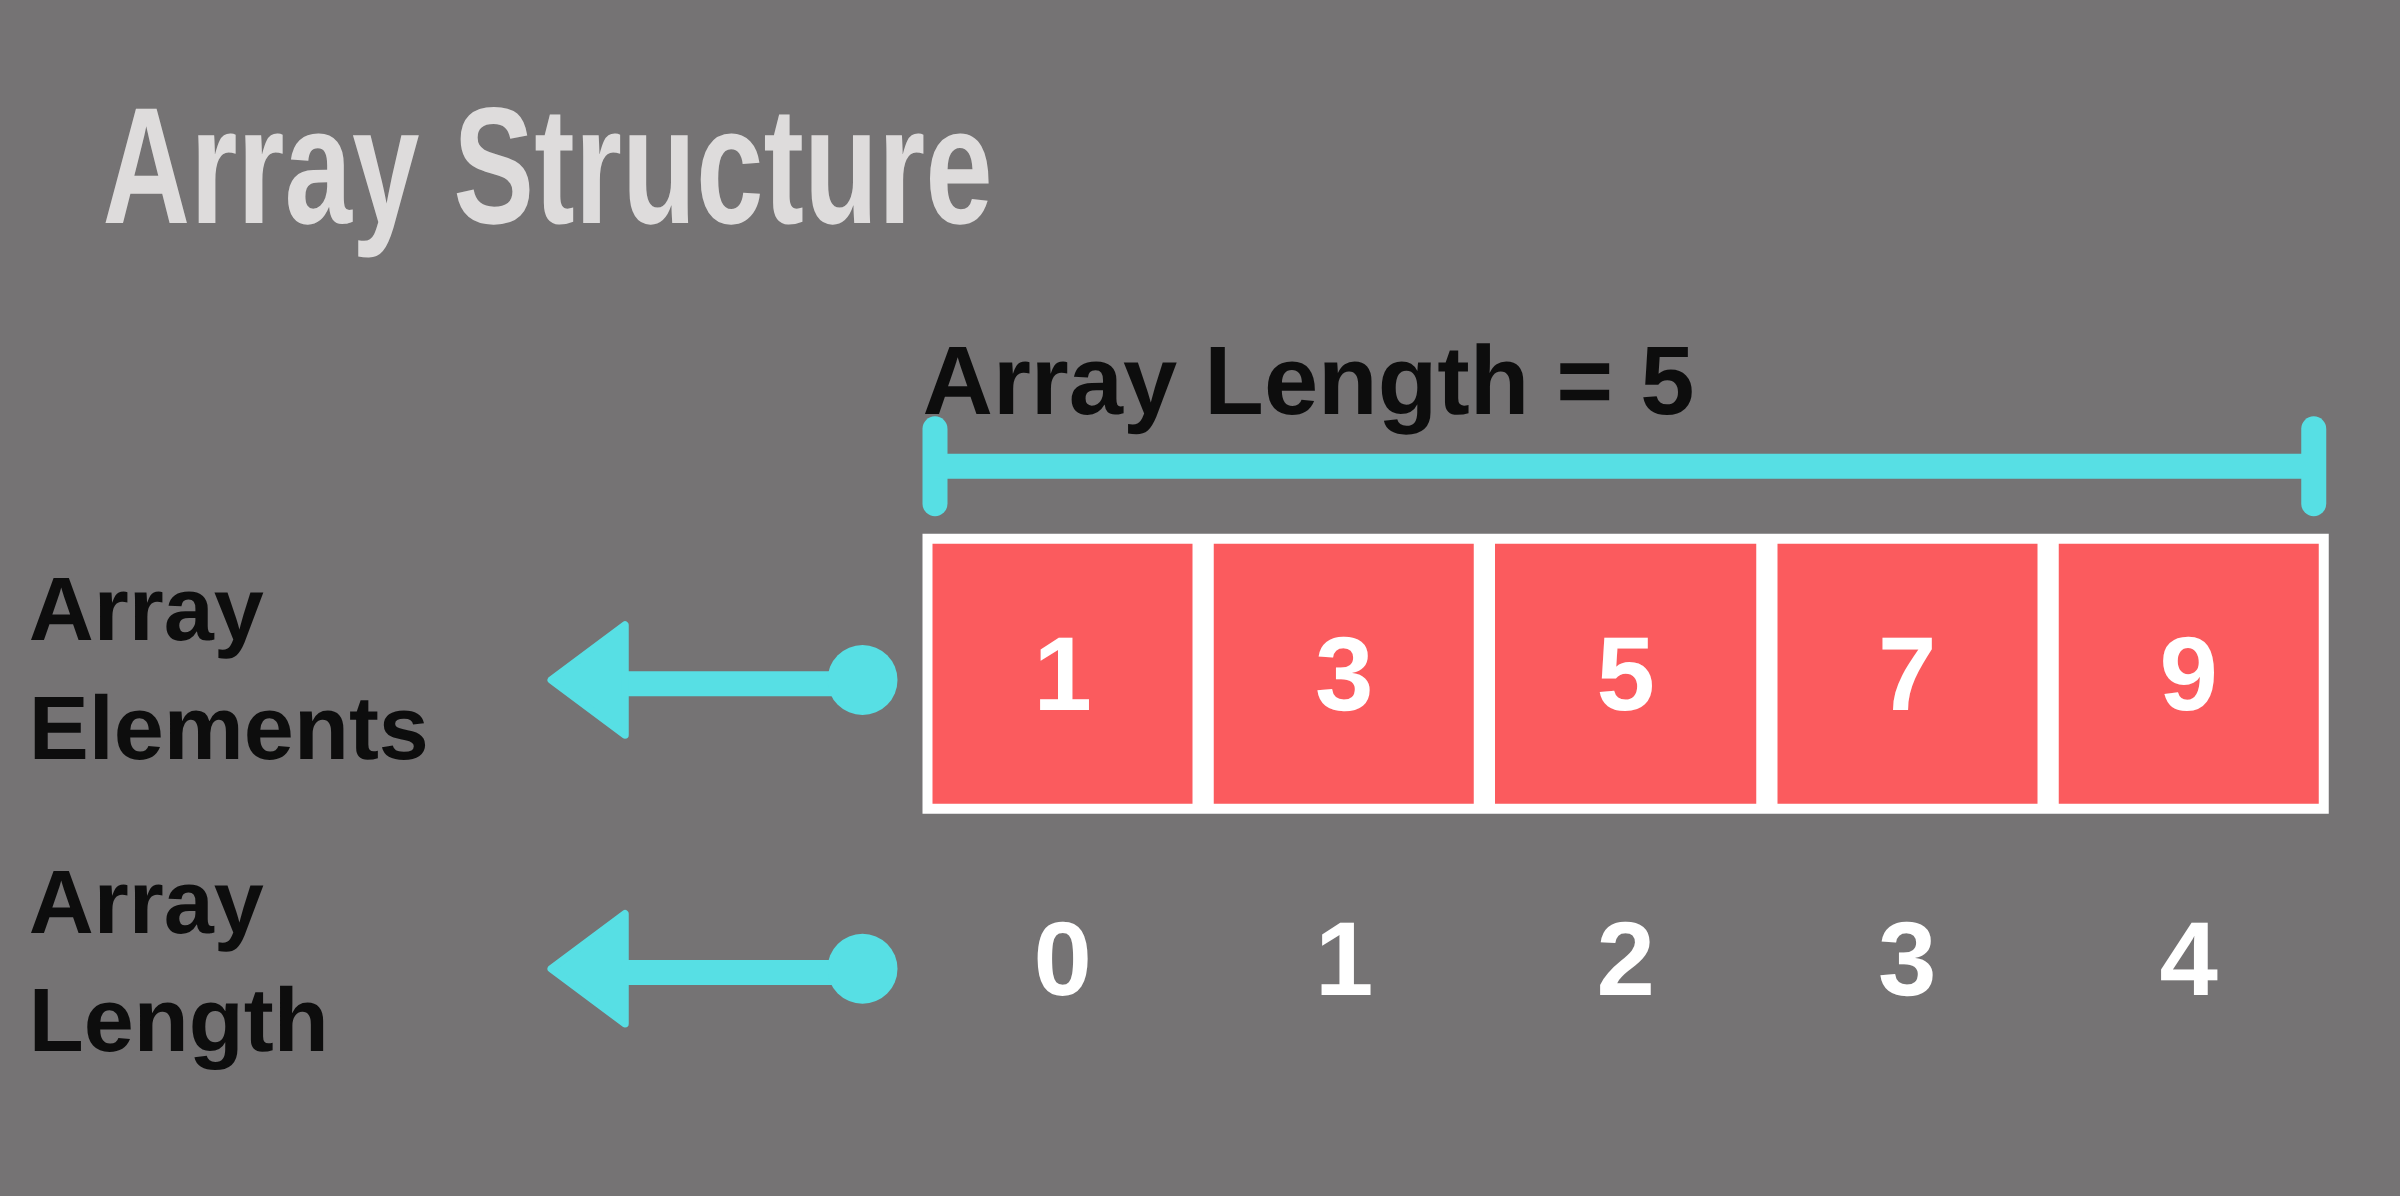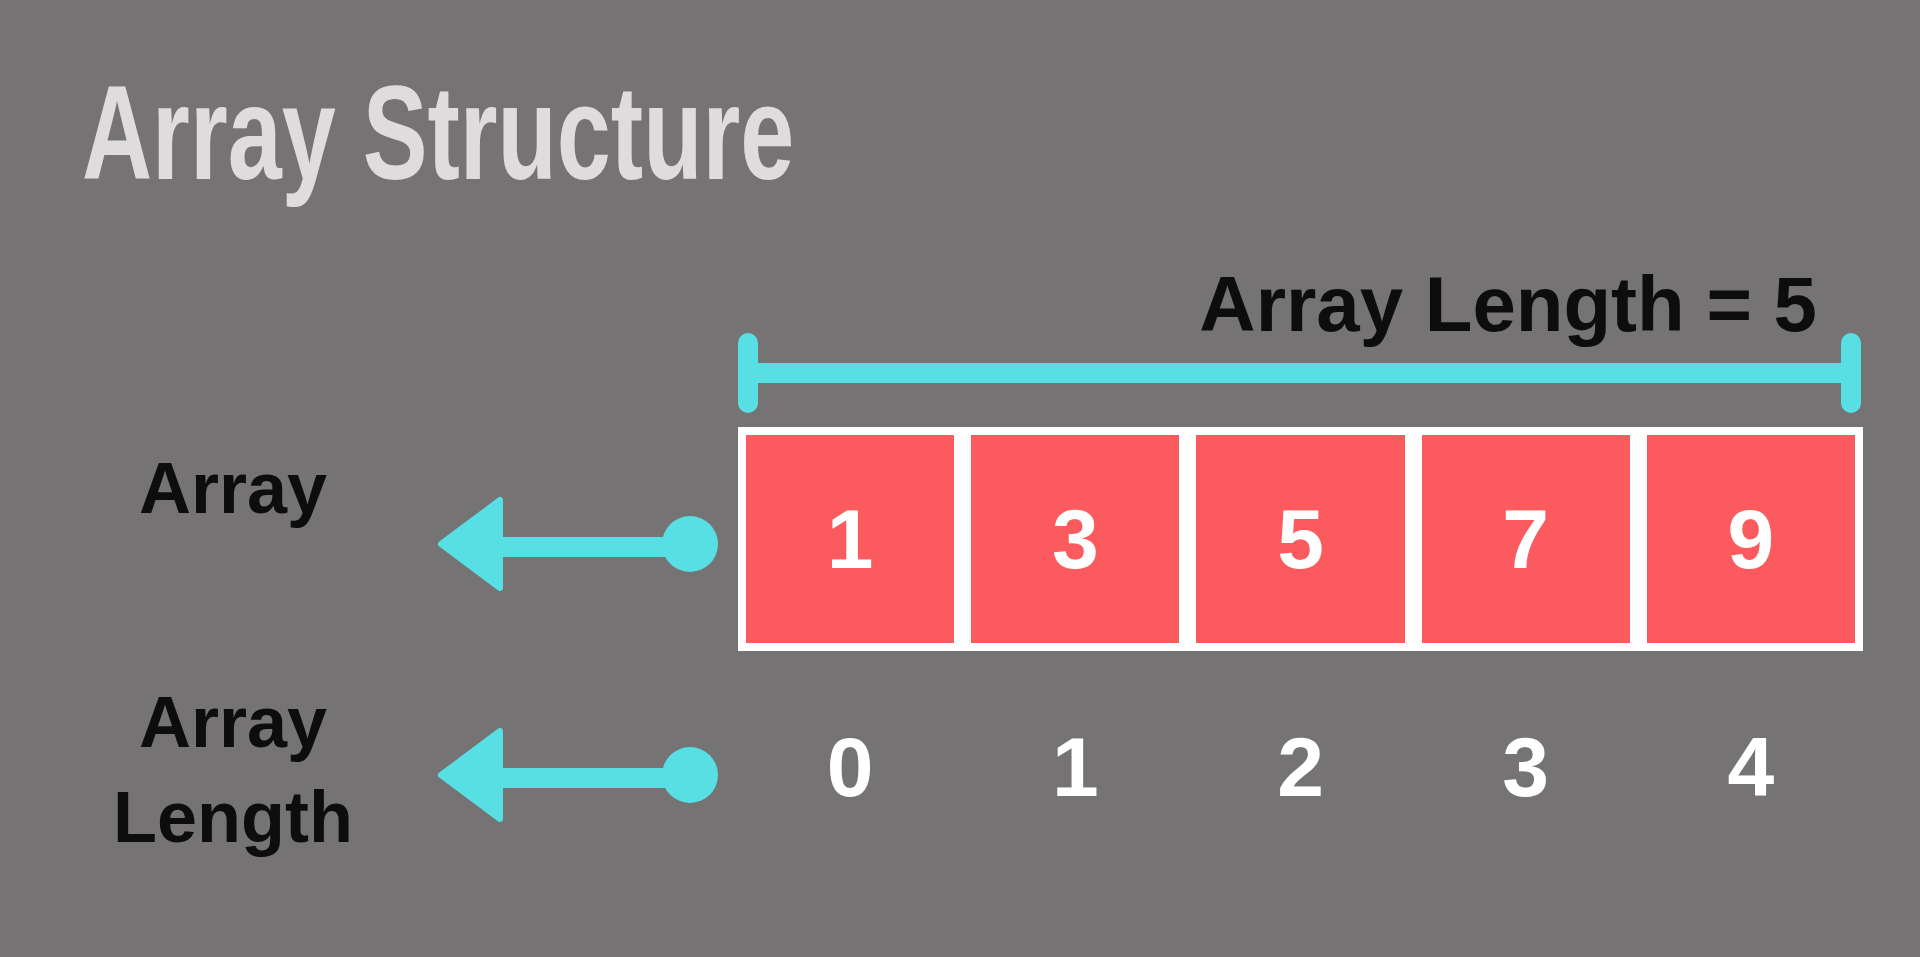--- a/index.html
+++ b/index.html
@@ -23,22 +23,22 @@
     left:82px;top:67px;
     font-size:133px;font-weight:bold;
     line-height:1;
     color:var(--title_gray);
     transform:scaleX(0.73);
     transform-origin:left top;
     white-space:nowrap;
   }
   .length-label{
     position:absolute;
-    left:694px;top:265px;width:1123px;
-    text-align:right;
+    left:738px;top:265px;width:1123px;
+    text-align:left;
     font-size:78px;font-weight:bold;line-height:1;
     color:var(--text_black);
     white-space:nowrap;
   }
   .ruler-cap{
     position:absolute;
     width:20px;height:80px;top:333px;
     background:var(--teal);
     border-radius:10px;
   }
@@ -75,21 +75,20 @@
   }
   .index-item{
     flex:1;
     display:flex;align-items:center;justify-content:center;
     font-size:84px;font-weight:bold;line-height:1;
     color:var(--white);
   }
   .side-label{
     position:absolute;
     left:23px;width:420px;
-    text-align:center;
     font-size:72px;font-weight:bold;
     line-height:95px;
     color:var(--text_black);
     white-space:nowrap;
   }
   .side-label.elements{top:441px;}
   .side-label.indices{top:675px;}
   .arrow-svg{
     position:absolute;
     left:428px;width:300px;height:120px;
@@ -121,20 +120,21 @@
   <div class="indices-row">
     <div class="index-item">0</div>
     <div class="index-item">1</div>
     <div class="index-item">2</div>
     <div class="index-item">3</div>
     <div class="index-item">4</div>
   </div>
 
   <div class="side-label elements">
     <div>Array</div>
+    <div>Elements</div>
   </div>
 
   <div class="side-label indices">
     <div>Array</div>
     <div>Length</div>
   </div>
 
   <svg class="arrow-svg row1" viewBox="0 0 300 120">
     <rect x="70" y="53" width="192" height="20" fill="#57DFE4"></rect>
     <polygon points="13,60 72,16 72,104" fill="#57DFE4" stroke="#57DFE4" stroke-width="6" stroke-linejoin="round"></polygon>

